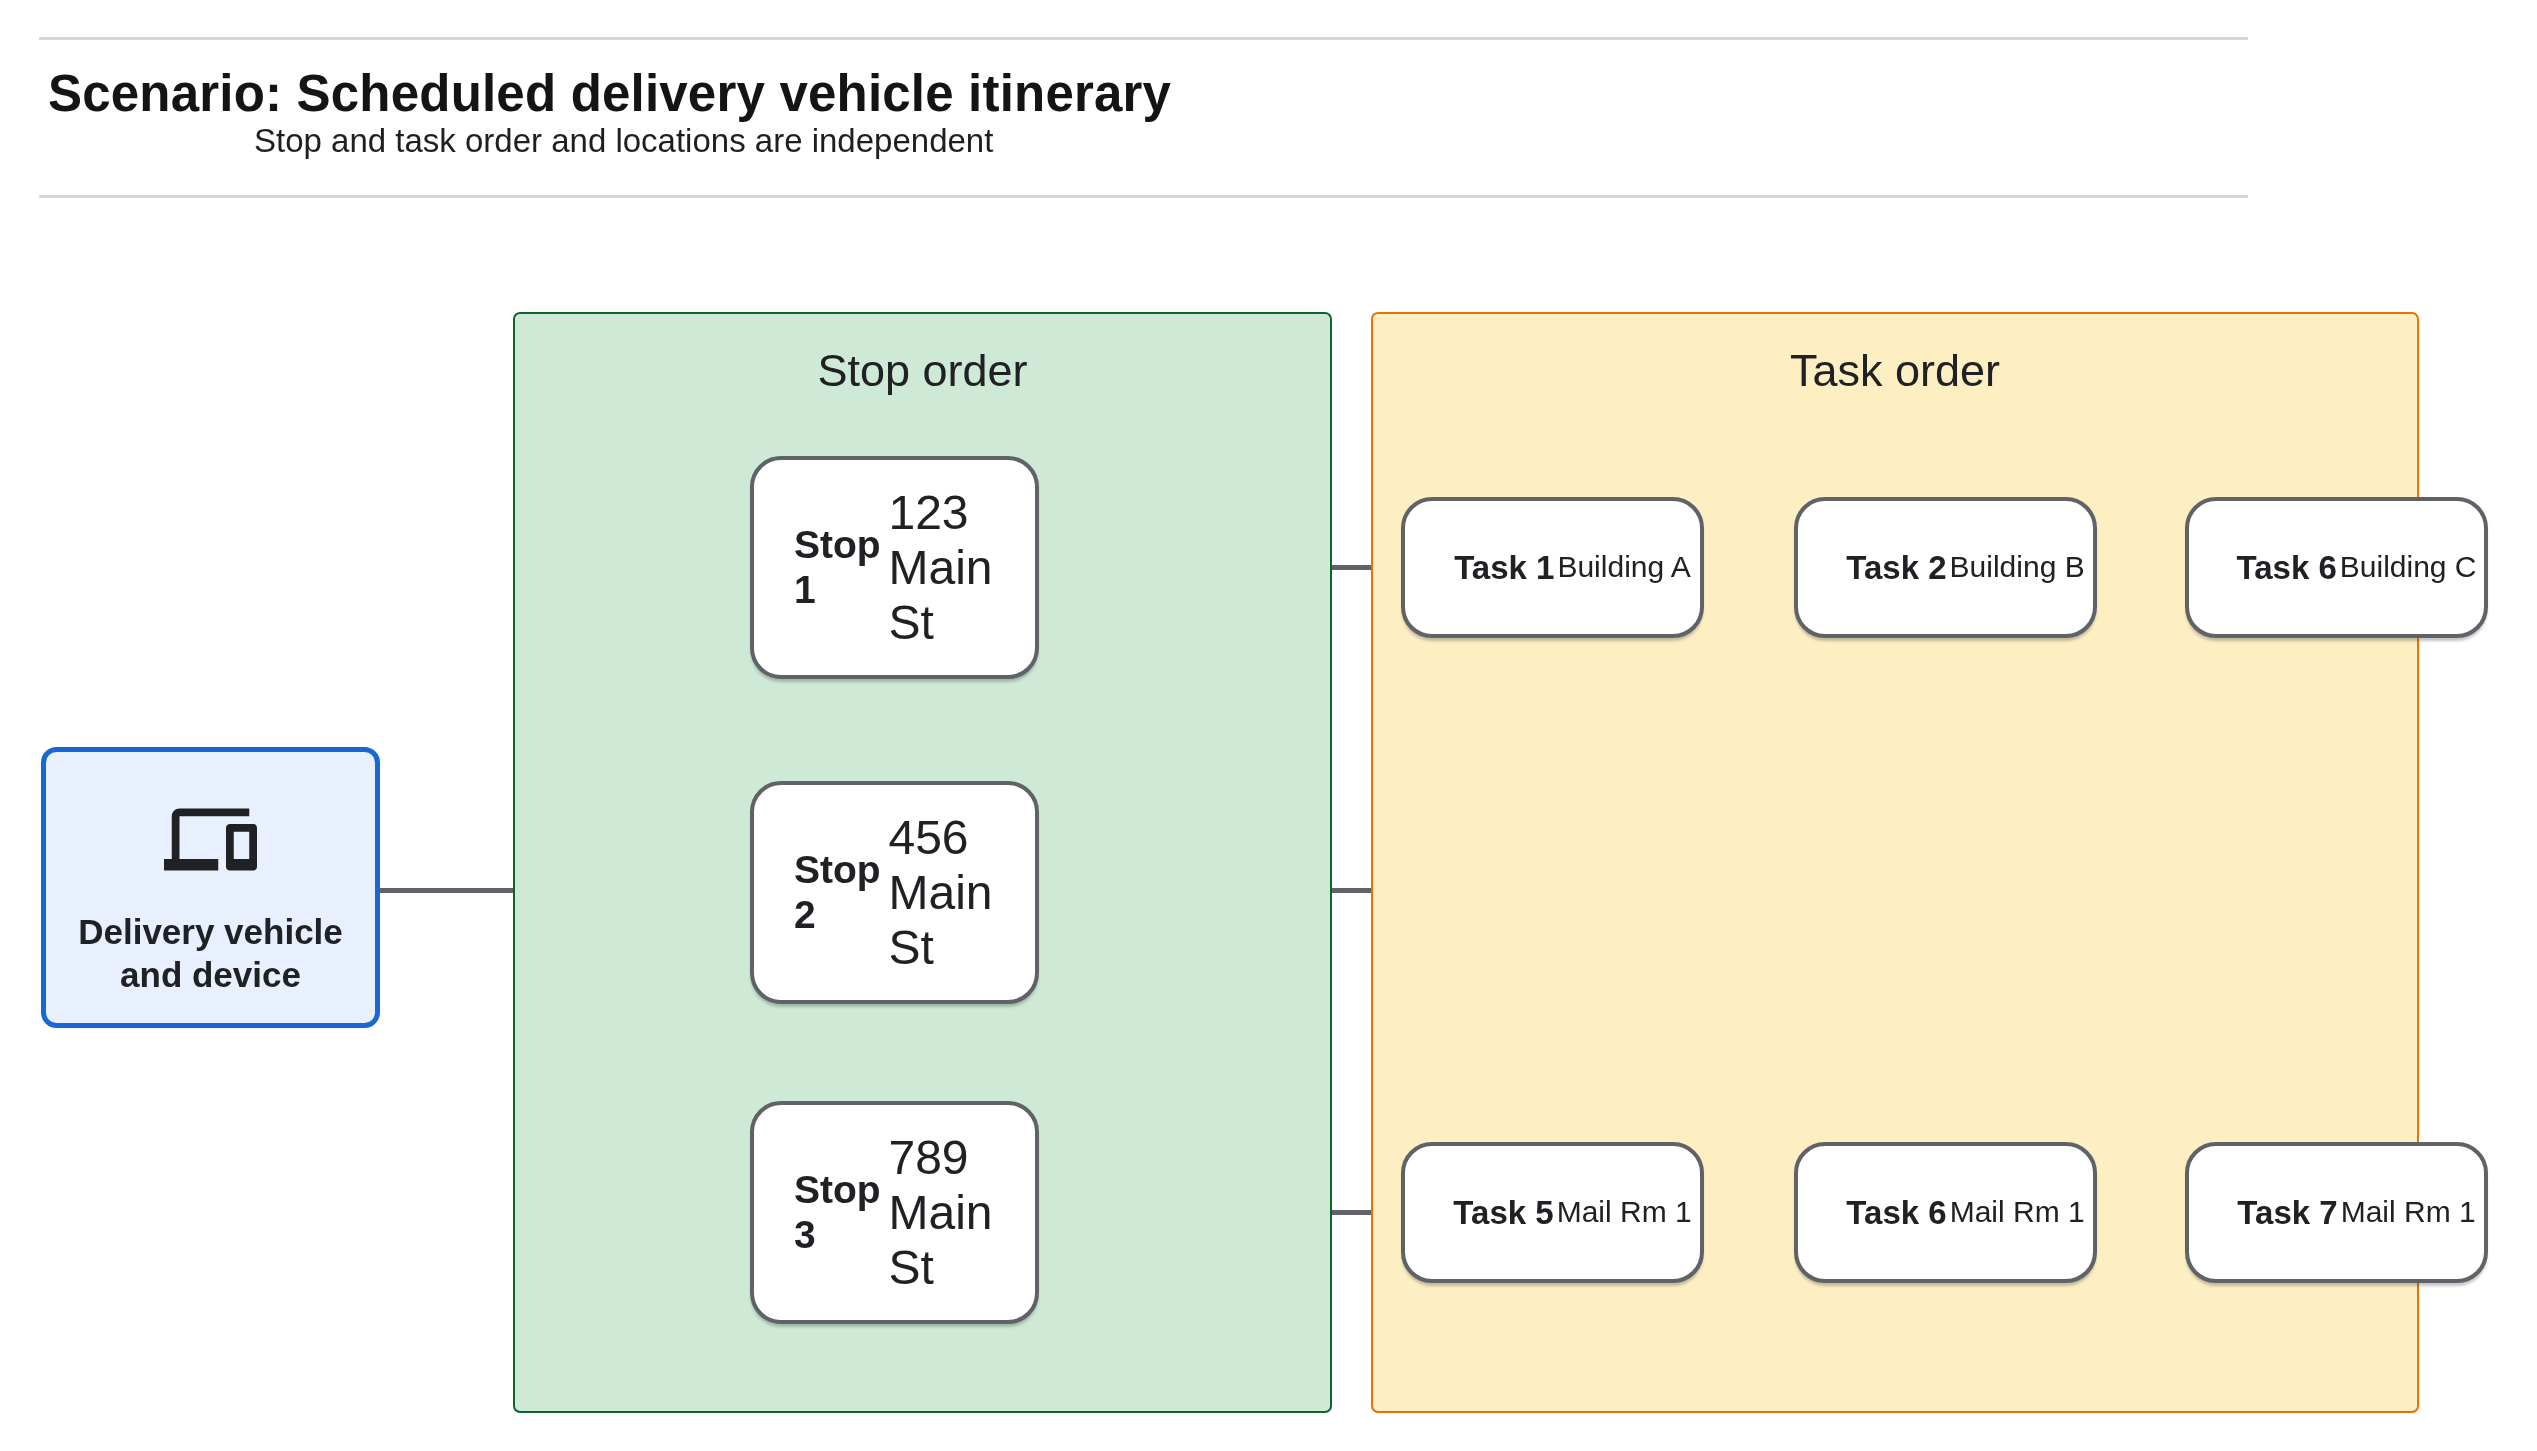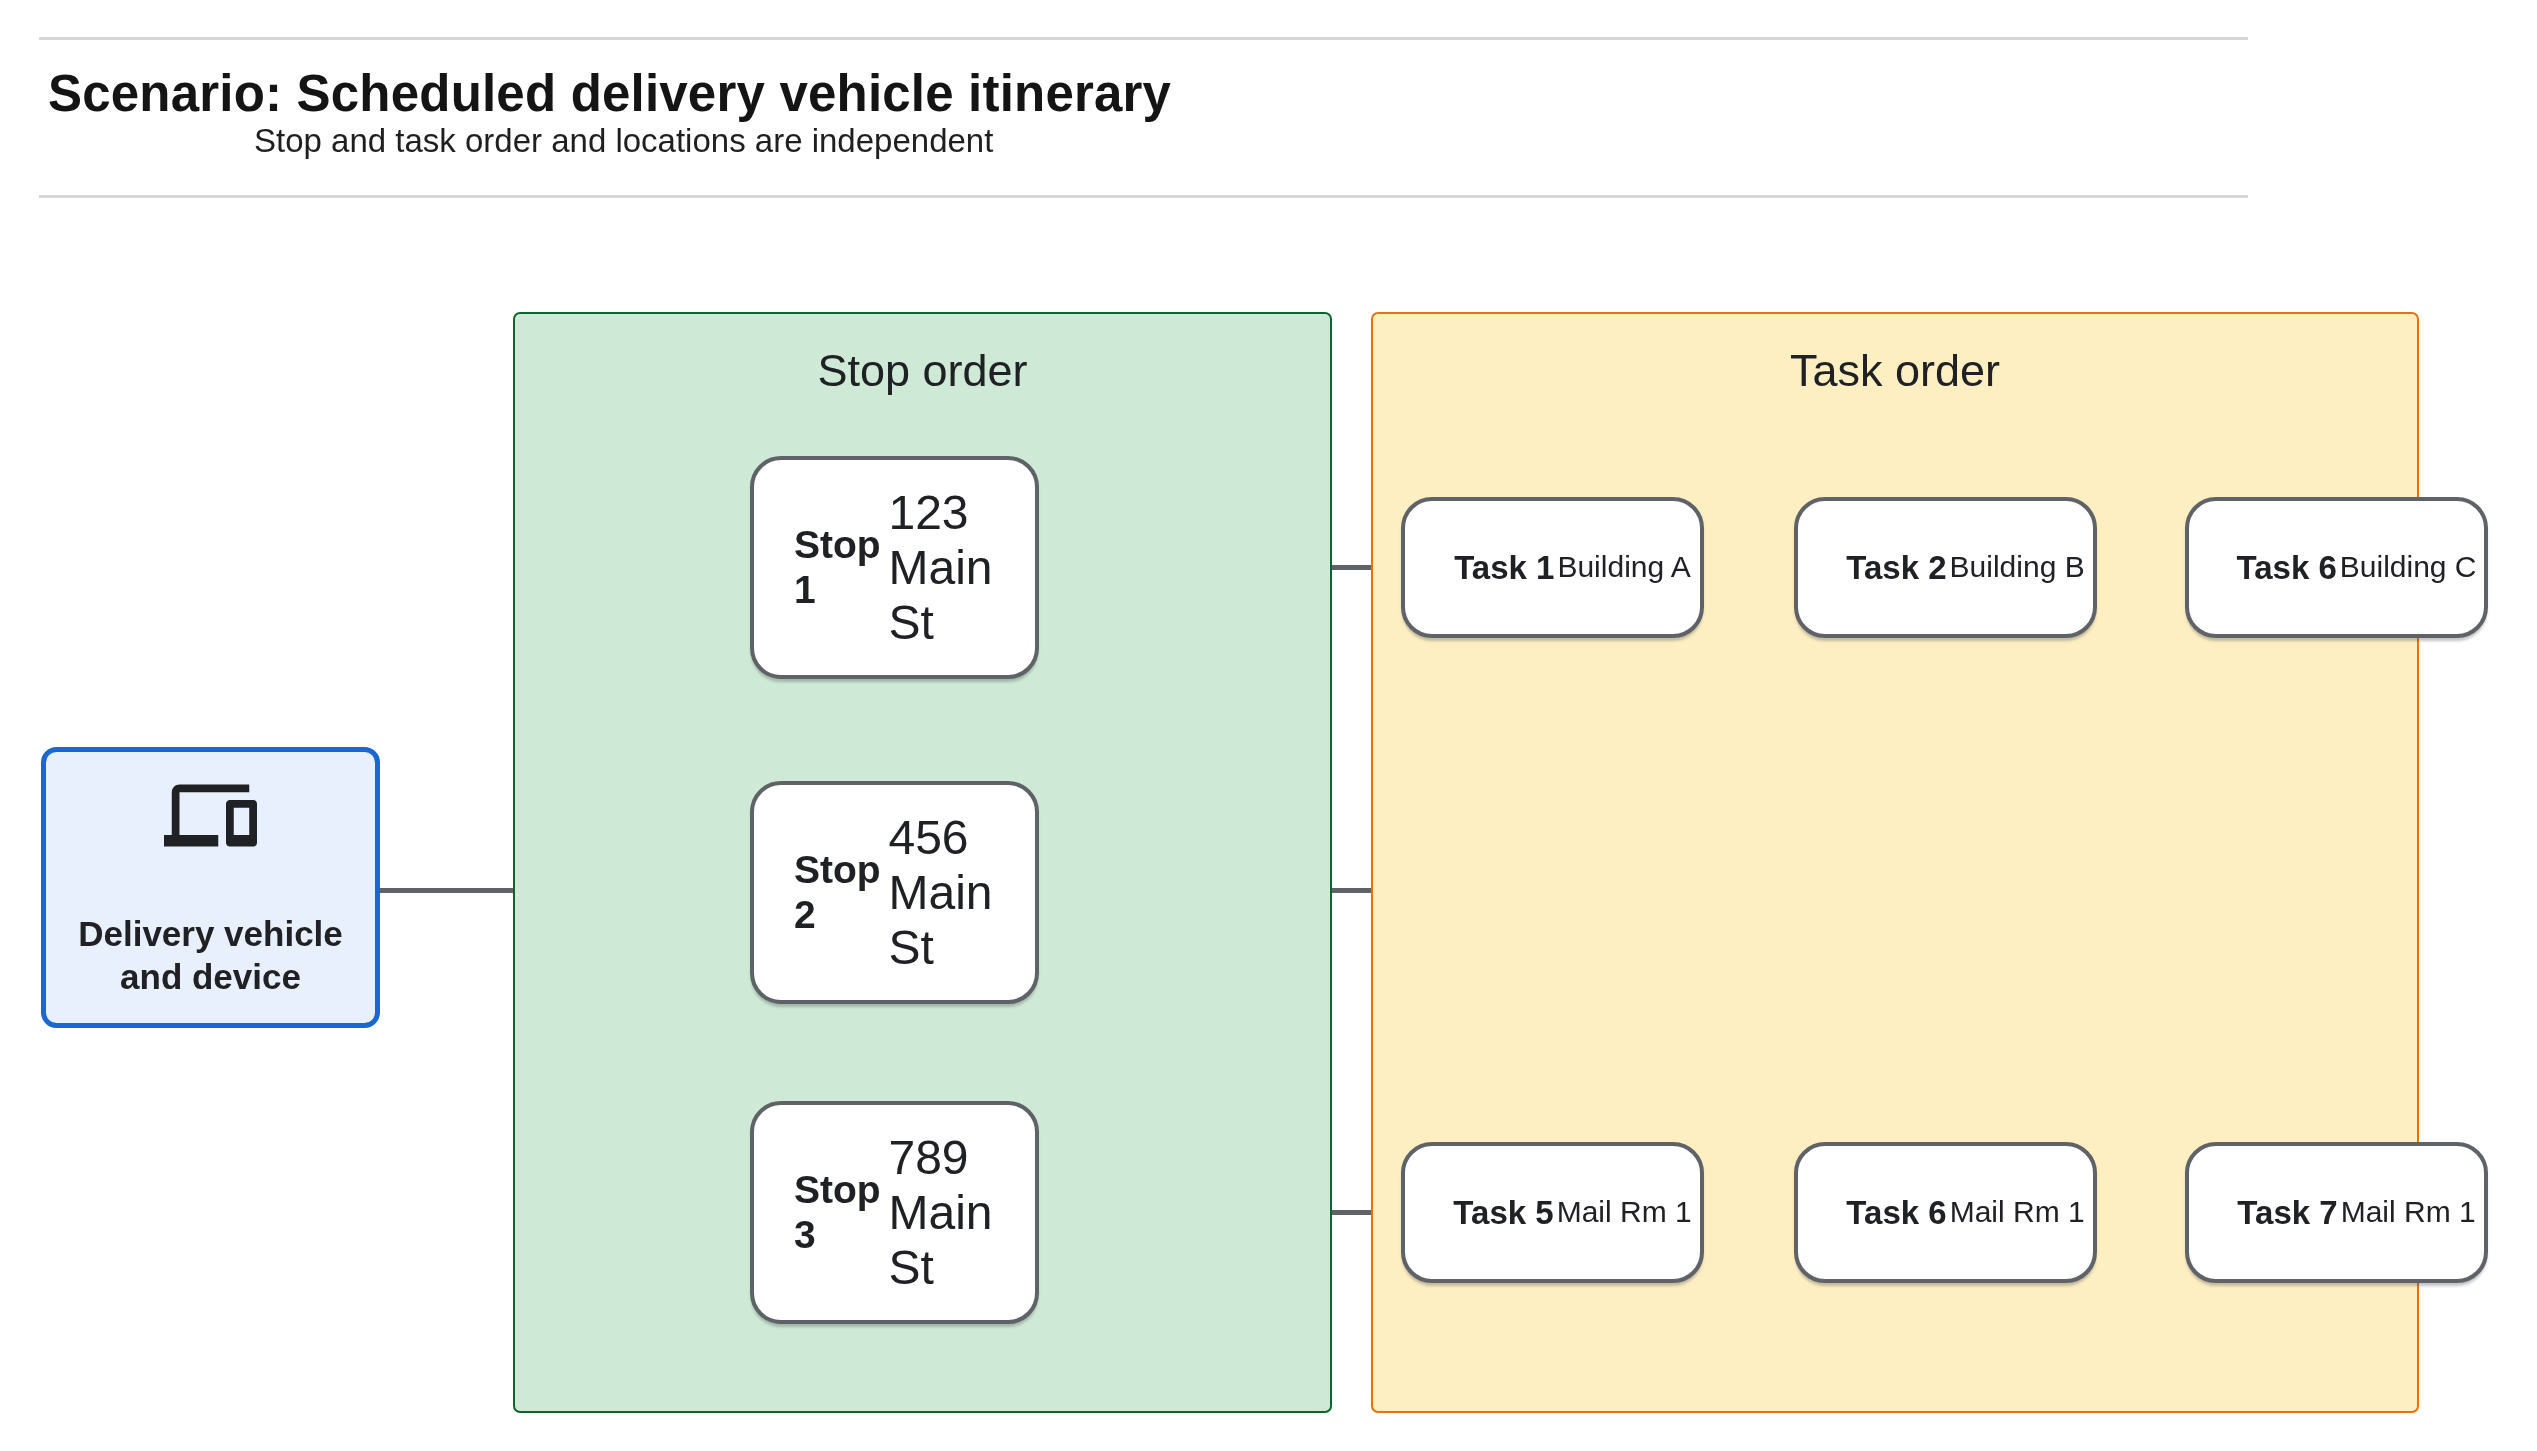--- a/index.html
+++ b/index.html
@@ -10,21 +10,21 @@
   .rule{position:absolute;height:2.9px;background:#d6d6d6;left:39px;width:2209px;}
   .title{position:absolute;left:48px;top:64px;font-size:51px;font-weight:700;color:#141414;letter-spacing:0.2px;}
   .subtitle{position:absolute;left:254px;top:122px;font-size:33px;font-weight:400;color:#1f1f1f;}
 
   .panel{position:absolute;top:312px;height:1101px;border-radius:7px;border:2.9px solid;box-sizing:border-box;margin-left:28px;}
   .panel-title{position:absolute;top:31px;left:0;right:0;text-align:center;font-size:45px;color:#202124;}
 
   .vehicle{
     position:absolute;left:41px;top:747px;width:339px;height:281px;box-sizing:border-box;
     border:5.8px solid;border-radius:15.5px;
-    display:flex;flex-direction:column;align-items:center;padding-top:17px;gap:47px;
+    display:flex;flex-direction:column;align-items:center;padding-top:41px;gap:21px;
   }
   .vehicle-label{font-size:35px;font-weight:700;text-align:center;line-height:1.22;color:#202124;}
 
   .node{
     position:absolute;background:#ffffff;border:4.8px solid var(--node-border,#5f6368);
     border-radius:31px;box-sizing:border-box;
     display:flex;align-items:center;justify-content:center;gap:7.8px;
     box-shadow:0 3.9px 2.9px -1px rgba(60,64,67,.30);
     padding-left:40px;
   }

